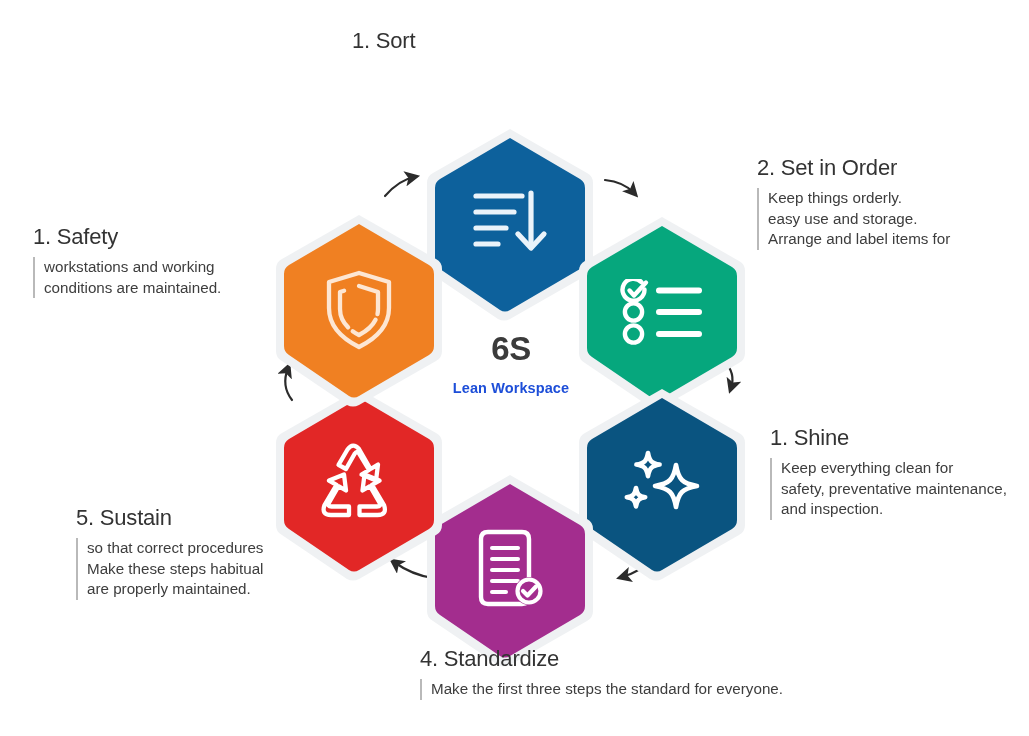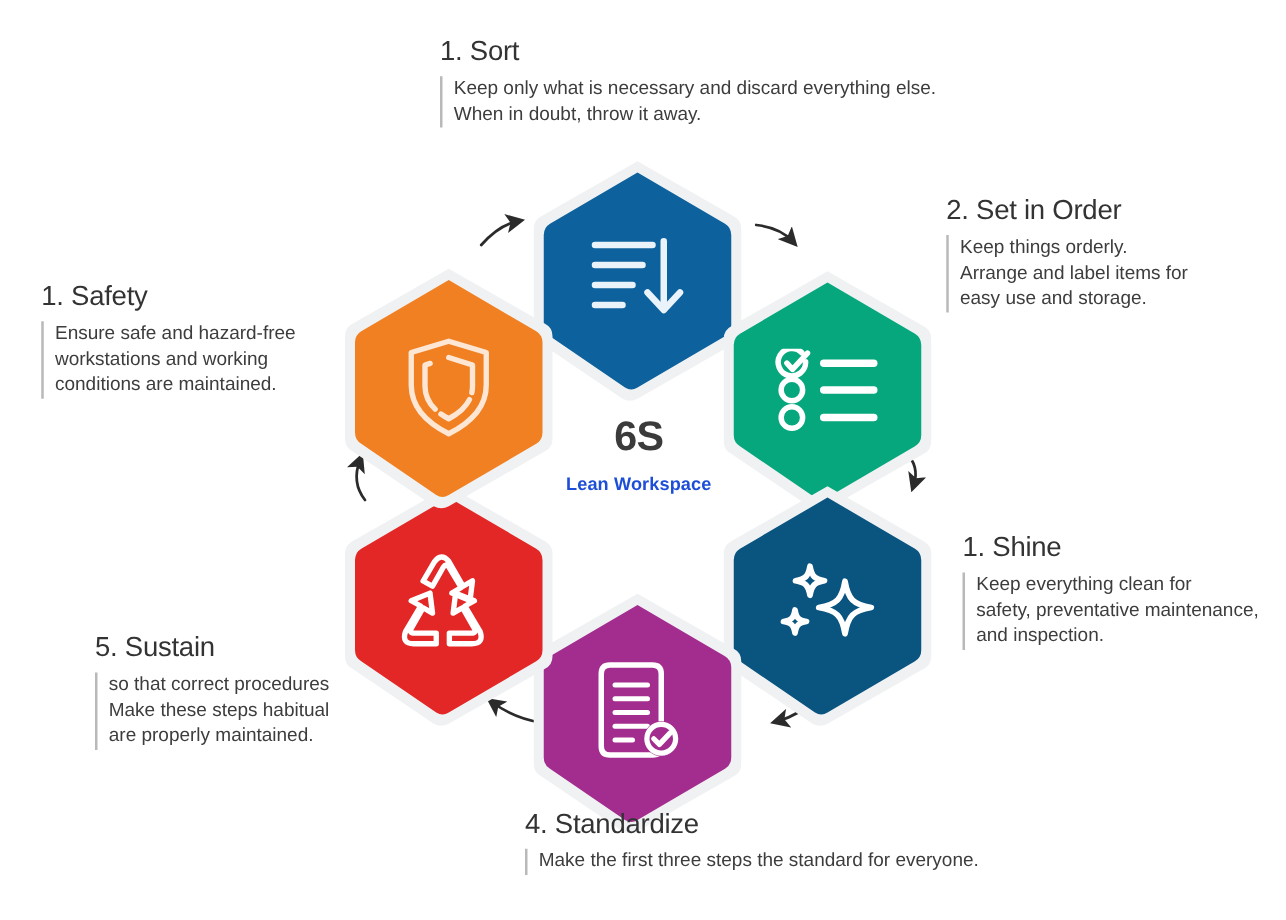--- a/index.html
+++ b/index.html
@@ -271,37 +271,30 @@
     </div>
   </div>
 
   <div class="center">
     <div class="big">6S</div>
     <div class="sub">Lean Workspace</div>
   </div>
 
   <div class="block blk-sort">
     <div class="heading">1. Sort</div>
-    <div class="body">
-      <div class="rule"></div>
-      <div class="lines">
-        <div>Keep only what is necessary and discard everything else.</div>
-        <div>When in doubt, throw it away.</div>
-      </div>
-    </div>
   </div>
 
   <div class="block blk-setinorder">
     <div class="heading">2. Set in Order</div>
     <div class="body">
       <div class="rule"></div>
       <div class="lines">
         <div>Keep things orderly.</div>
+        <div>easy use and storage.</div>
         <div>Arrange and label items for</div>
-        <div>easy use and storage.</div>
       </div>
     </div>
   </div>
 
   <div class="block blk-shine">
     <div class="heading">1. Shine</div>
     <div class="body">
       <div class="rule"></div>
       <div class="lines">
         <div>Keep everything clean for</div>
@@ -331,20 +324,19 @@
         <div>are properly maintained.</div>
       </div>
     </div>
   </div>
 
   <div class="block blk-safety">
     <div class="heading">1. Safety</div>
     <div class="body">
       <div class="rule"></div>
       <div class="lines">
-        <div>Ensure safe and hazard-free</div>
         <div>workstations and working</div>
         <div>conditions are maintained.</div>
       </div>
     </div>
   </div>
 
 </div>
 
 </body></html>

